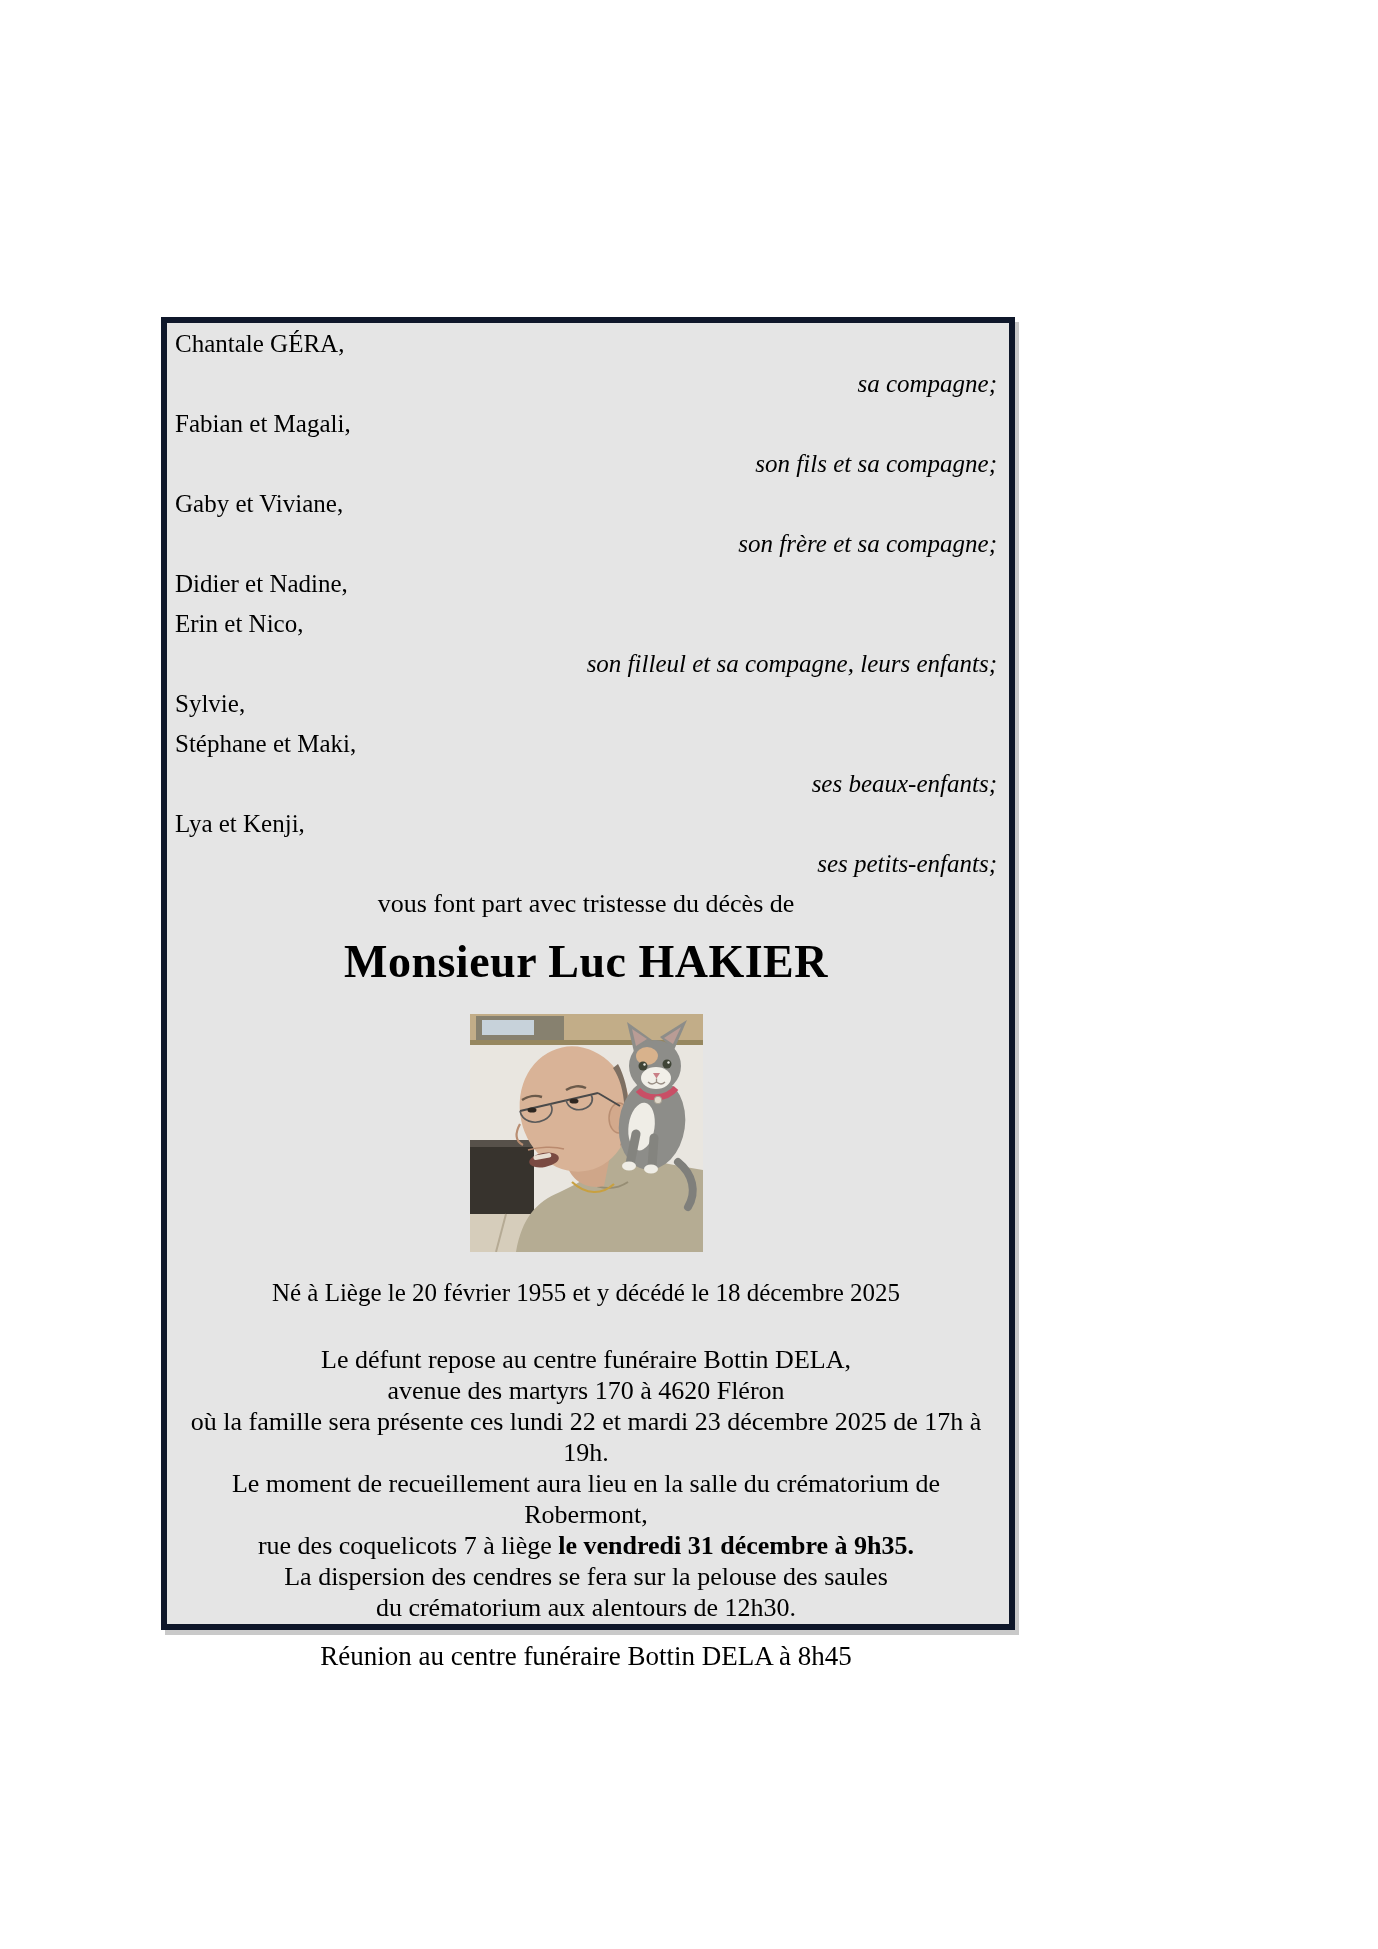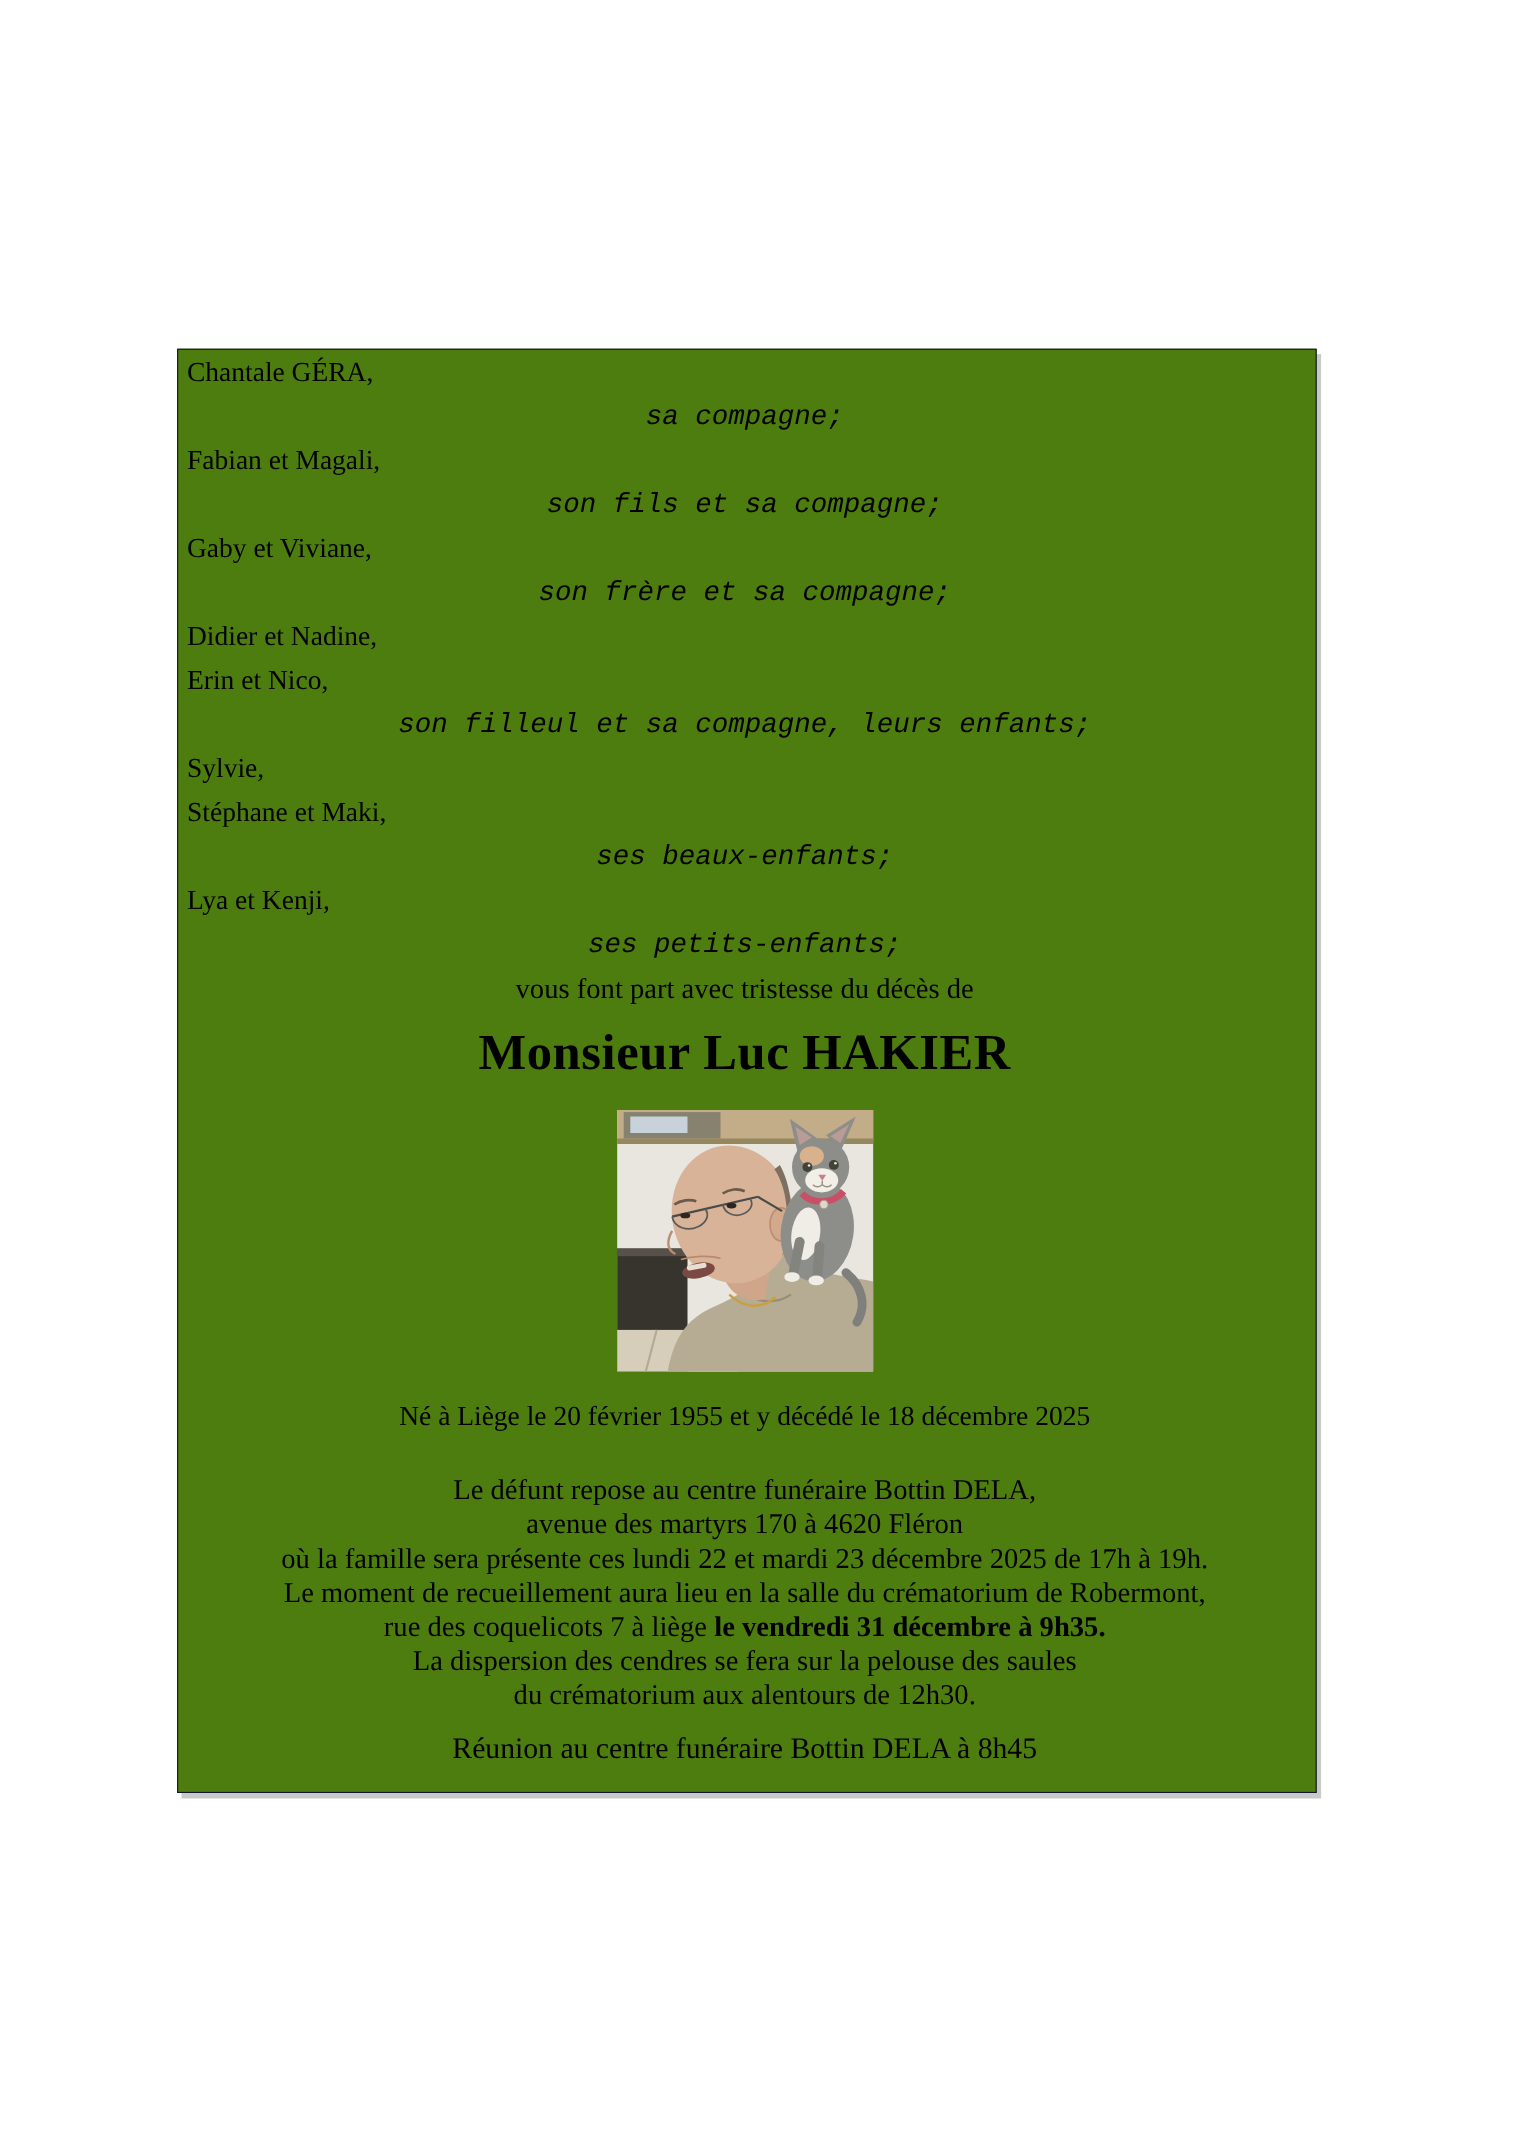--- a/index.html
+++ b/index.html
@@ -3,27 +3,27 @@
 <meta charset="utf-8">
 <style>
   html,body{margin:0;padding:0;background:#ffffff;}
   body{
     width:1378px;height:1949px;
     font-family:"Liberation Serif","DejaVu Serif",serif;
     color:#000;
   }
   .page{position:relative;width:1378px;height:1949px;background:#fff;overflow:hidden;}
   .box{
-    position:absolute;left:161px;top:317px;width:1036px;height:1313px;
-    box-sizing:border-box;border:1px solid #0f172a;background:#4d7c0f;
+    position:absolute;left:161px;top:317px;width:854px;height:1313px;
+    box-sizing:border-box;border:6px solid #0f172a;background:#e5e5e5;
     box-shadow:4px 5px 0 #c9c9c9;
     padding:1px 12px 0 8px;
   }
   .fam{font-size:25px;line-height:40px;white-space:nowrap;}
-  .fam.r{text-align:center;font-style:italic;font-family:Liberation Mono, monospace;}
+  .fam.r{text-align:right;font-style:italic;}
   .intro{font-size:26px;line-height:40px;text-align:center;}
   .title{
     font-size:46px;font-weight:bold;text-align:center;
     line-height:52px;margin-top:12px;letter-spacing:.5px;
   }
   .photo-wrap{margin-top:26px;text-align:center;height:238px;}
   svg.photo{width:233px;height:238px;display:inline-block;}
   .birth{margin-top:26px;font-size:25px;line-height:30px;text-align:center;}
   .ceremony{margin-top:36px;font-size:26px;line-height:31px;text-align:center;}
   .reunion{

